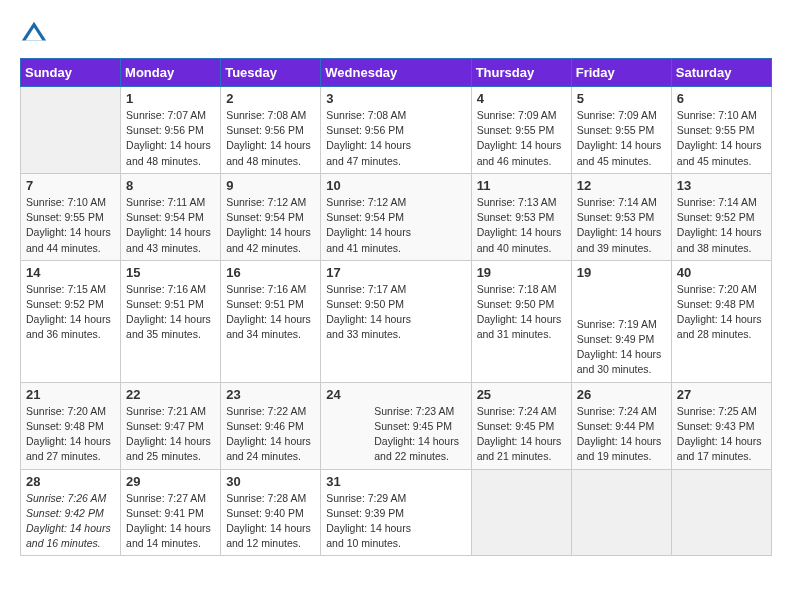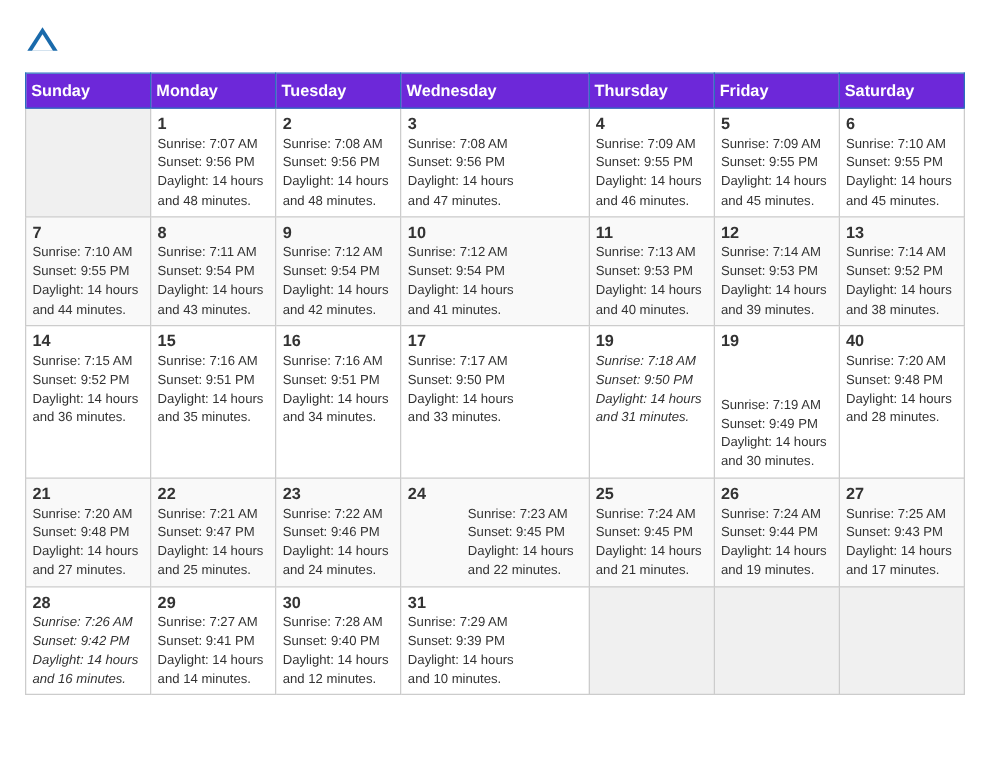--- a/index.html
+++ b/index.html
@@ -239,21 +239,21 @@
         </td>
         <td>
           <span class="day-number">17</span>
           <div class="day-info" style="white-space: pre-line;">Sunrise: 7:17 AM
 Sunset: 9:50 PM
 Daylight: 14 hours
 and 33 minutes.</div>
         </td>
         <td>
           <span class="day-number">19</span>
-          <div class="day-info" style="white-space: pre-line; font-style: italic;">Sunrise: 7:18 AM
+          <div class="day-info" style="white-space: pre-line;">Sunrise: 7:18 AM
 Sunset: 9:50 PM
 Daylight: 14 hours
 and 31 minutes.</div>
         </td>
         <td>
           <span class="day-number">19</span>
           <div class="day-info" style="white-space: pre-line; margin-top: 37px;">Sunrise: 7:19 AM
 Sunset: 9:49 PM
 Daylight: 14 hours
 and 30 minutes.</div>

